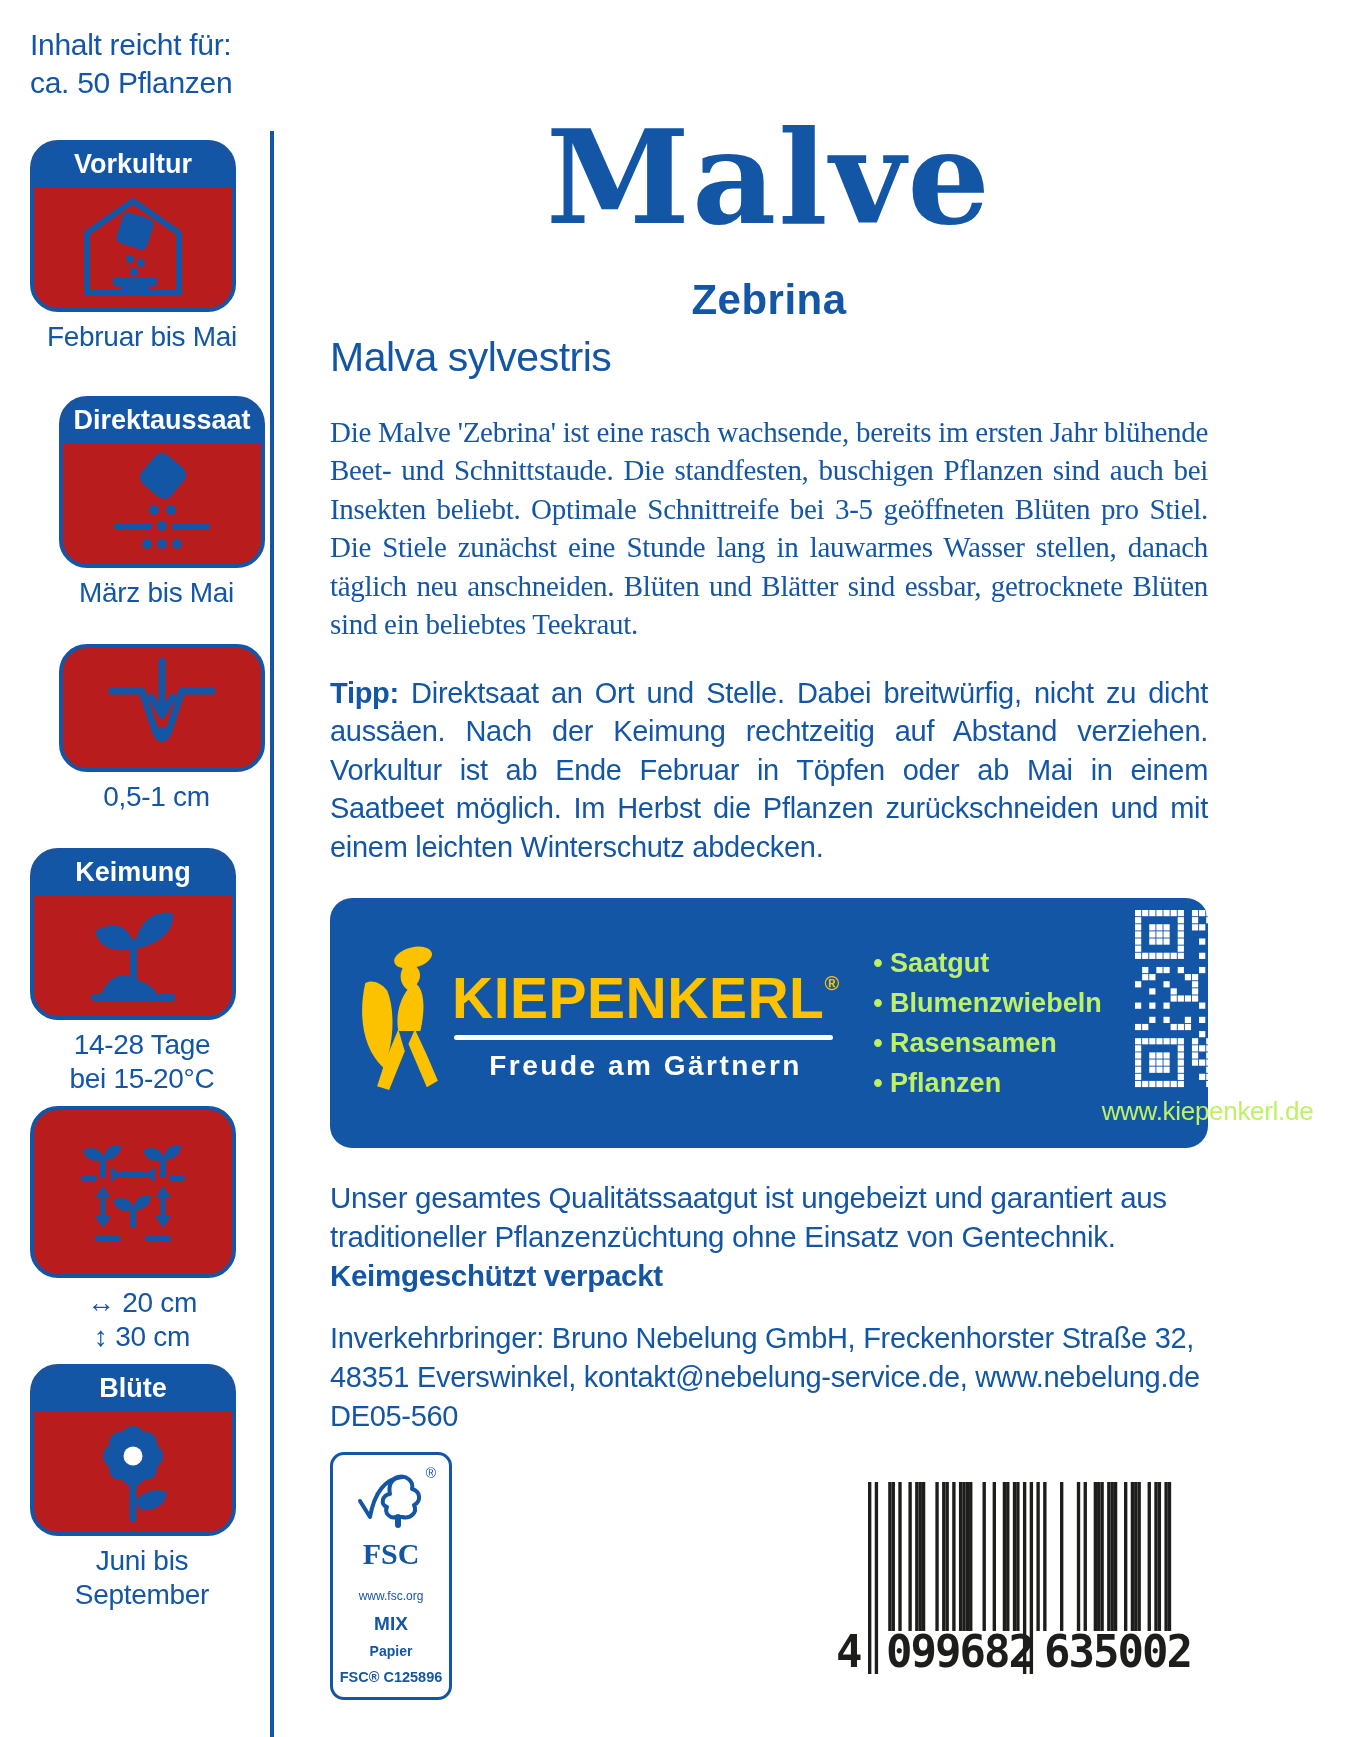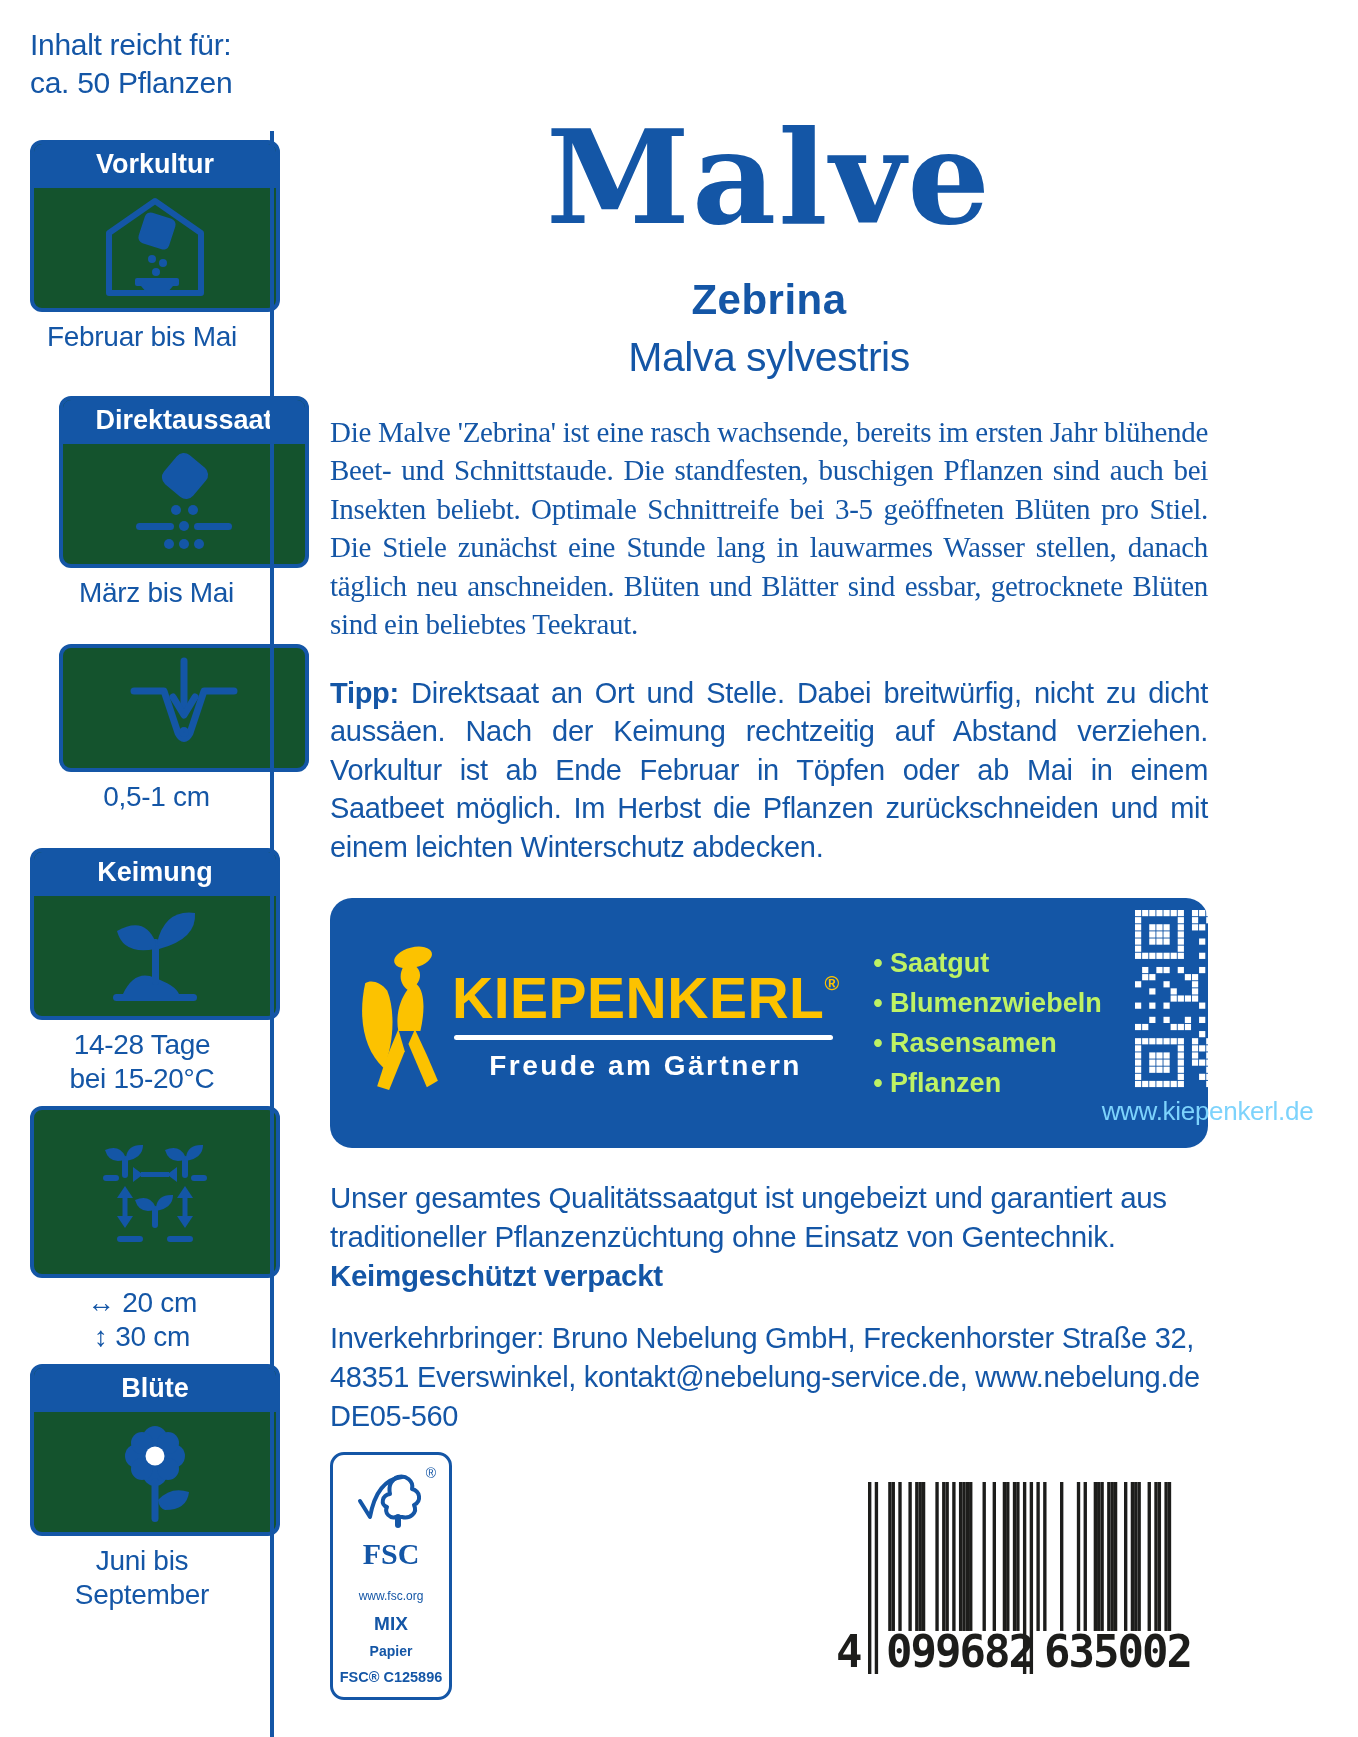--- a/index.html
+++ b/index.html
@@ -6,36 +6,36 @@
   html,body { width:1358px; height:1737px; background:#fff; overflow:hidden;
               font-family:"Liberation Sans", sans-serif; color:#1456a6; }
   .page { position:relative; width:1358px; height:1737px; display:flex; }
 
   
   .left-col { width:272px; flex-shrink:0; padding:26px 0 0 30px; }
   .content-note { font-size:30px; line-height:38px; margin-bottom:38px; letter-spacing:-0.3px; }
   .divider { position:absolute; left:270px; top:131px; bottom:0; width:4px; background:#1456a6; }
 
   .info-unit { width:224px; }
-  .info-box { width:250px; border:4px solid #1456a6; border-radius:12px; overflow:hidden; background:#14532d; }
+  .info-box { width:206px; border:4px solid #1456a6; border-radius:28px; overflow:hidden; background:#b91c1c; }
   .box-header { background:#1456a6; color:#fff; font-weight:bold; font-size:27px;
                 text-align:center; padding:5px 0 8px; }
   .box-icon { height:120px; display:flex; align-items:center; justify-content:center; }
   .box-icon svg { display:block; }
   .box-caption { text-align:center; font-size:28px; line-height:34px; margin-top:8px; letter-spacing:-0.3px; }
   .mb-lg { margin-bottom:42px; }
   .mb-md { margin-bottom:34px;padding-left:29px; }
   .mb-sm { margin-bottom:10px; }
 
   
   .main-col { width:878px; margin-left:58px; padding-top:116px; }
   .page-title { font-family:"DejaVu Serif","Liberation Serif",serif; font-weight:bold;
                 font-size:130px; line-height:0.95; text-align:center; letter-spacing:2px; }
   .variety { text-align:center; font-size:42px; font-weight:bold; margin-top:36px; letter-spacing:0.5px; }
-  .botanical { text-align:center; font-size:41px; margin-top:10px; letter-spacing:-0.5px; }
+  .botanical { text-align:left; font-size:41px; margin-top:10px; letter-spacing:-0.5px; }
   .desc, .tip { font-size:29px; line-height:38.5px; text-align:justify; letter-spacing:-0.3px; }
   .desc { margin-top:32px;font-family:Liberation Serif, serif; }
   .tip { margin-top:30px; }
   .tip .tip-label { font-weight:bold; }
 
   
   .banner { margin-top:32px; background:#1456a6; border-radius:22px; height:250px;
             display:flex; align-items:center; padding:0 20px 0 26px; }
   .mascot { flex-shrink:0; }
   .logo-col { margin-left:4px; }
@@ -43,21 +43,21 @@
   .logo-text { color:#fcc200; font-size:57px; font-weight:bold; letter-spacing:0.5px; }
   .logo-reg { color:#fcc200; font-size:20px; vertical-align:28px; font-weight:bold; }
   .logo-rule { height:5px; background:#fff; border-radius:3px; margin:4px 6px 10px 2px; }
   .tagline { color:#fff; font-weight:bold; font-size:28px; letter-spacing:2.5px; text-align:center; }
   .products { list-style:none; margin-left:34px; color:#bef264; font-weight:bold;
               font-size:27px; line-height:40px; white-space:nowrap; }
   .products li::before { content:"• "; }
   .qr-col { margin-left:auto; display:flex; flex-direction:column; align-items:flex-end;
             align-self:stretch; padding:12px 2px 10px 0; }
   .qr { width:178px; height:178px; }
-  .website { color:#7dd3fc; font-size:26px; margin-top:8px; letter-spacing:-0.3px; }
+  .website { color:#bef264; font-size:26px; margin-top:8px; letter-spacing:-0.3px; }
 
   
   .quality { margin-top:30px; font-size:29.5px; line-height:39px; letter-spacing:-0.3px; }
   .quality .pack-note { font-weight:bold; }
   .distributor { margin-top:24px; font-size:29px; line-height:39px; letter-spacing:-0.3px; }
 
   
   .bottom-row { margin-top:16px; display:flex; align-items:flex-start; }
   .fsc { width:122px; border:3px solid #1456a6; border-radius:14px; text-align:center;
          padding:12px 4px 12px; }

